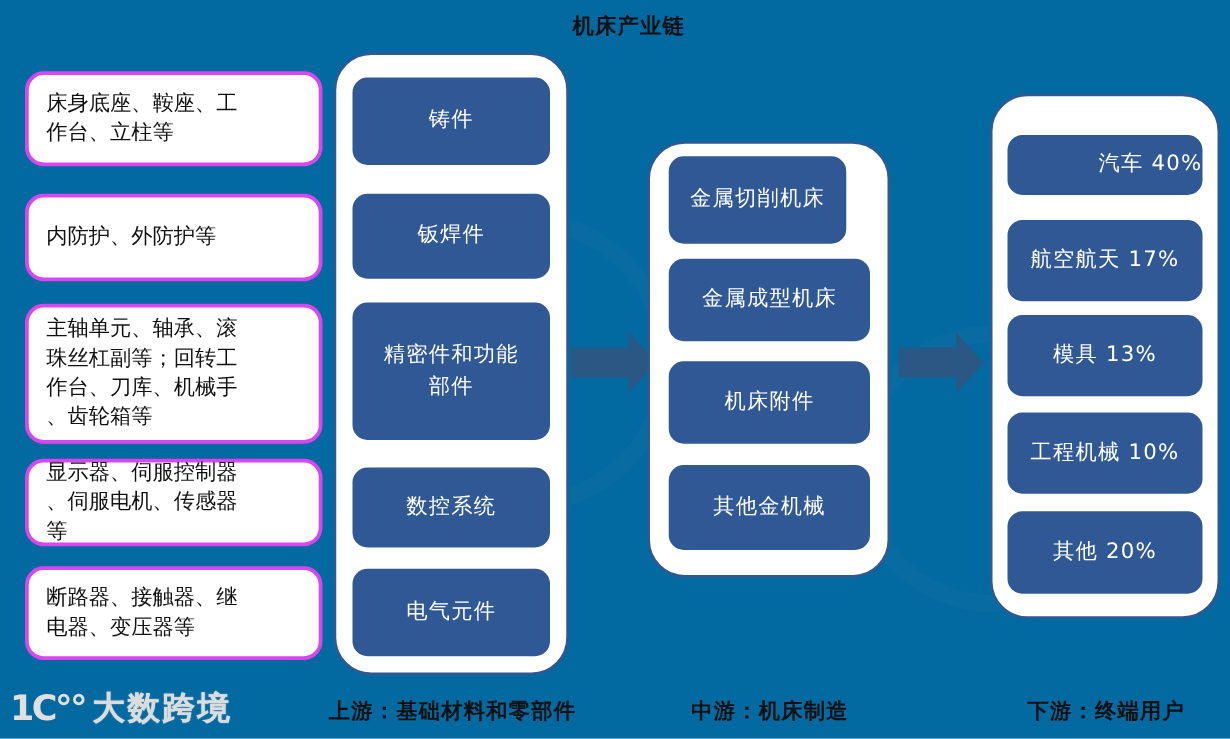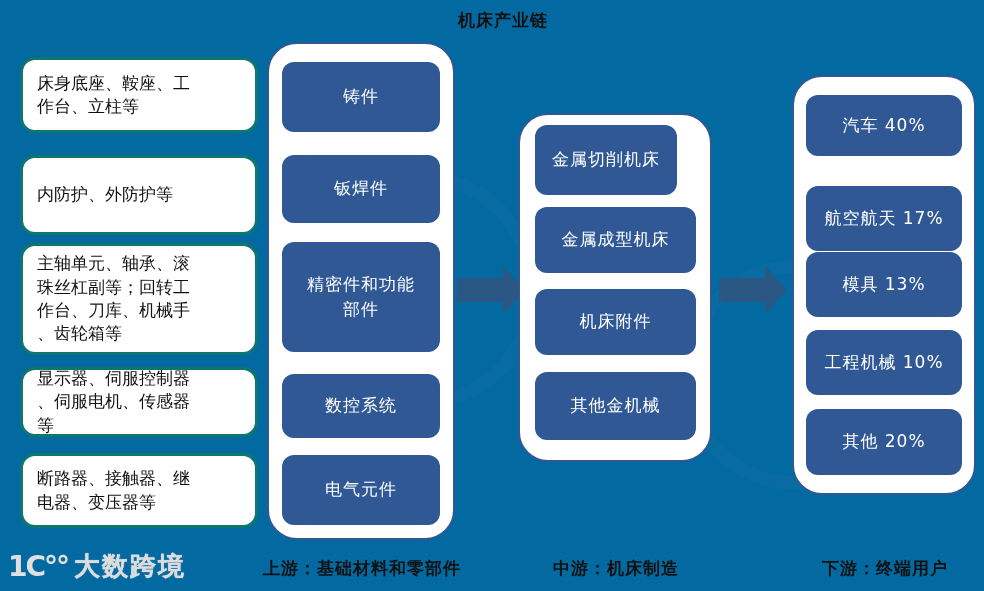--- a/index.html
+++ b/index.html
@@ -8,21 +8,21 @@
     position:relative;width:984px;height:591px;background:#0369a1;overflow:hidden;
     font-family:"DejaVu Sans","Liberation Sans",sans-serif;color:#111111;
   }
   .title{
     position:absolute;top:9px;left:0;right:0;text-align:center;padding-left:22px;
     font-size:17px;font-weight:bold;letter-spacing:1px;
   }
   
   .obox{
     position:absolute;left:20px;width:238px;background:#ffffff;
-    border:3px solid #0f766e;border-radius:15px;
+    border:3px solid #d946ef;border-radius:15px;
     display:flex;align-items:center;
     padding:4px 14px;font-size:17px;line-height:1.38;
     white-space:pre-line;overflow:visible;
   }
   
   .panel{
     position:absolute;background:#ffffff;border:2px solid #2f5894;border-radius:30px;
   }
   
   .bbox{
@@ -59,21 +59,21 @@
 
   <div class="title">机床产业链</div>
 
   <div class="ghost" style="left:300px;top:170px;width:240px;height:240px;"></div>
   <div class="ghost" style="left:680px;top:260px;width:230px;height:230px;"></div>
 
   <div class="obox" style="top:57px;height:76px;">
     <span>床身底座、鞍座、工
 作台、立柱等</span>
   </div>
-  <div class="obox" style="top:155px;height:80px;">
+  <div class="obox" style="top:155px;height:70px;">
     <span>内防护、外防护等</span>
   </div>
   <div class="obox" style="top:243px;height:112px;">
     <span>主轴单元、轴承、滚
 珠丝杠副等；回转工
 作台、刀库、机械手
 、齿轮箱等</span>
   </div>
   <div class="obox" style="top:367px;height:70px;">
     <span>显示器、伺服控制器
@@ -121,24 +121,24 @@
   <div class="bbox" style="left:535px;top:289px;width:161px;height:66px;">
     <span>机床附件</span>
   </div>
 
   <div class="arrow" style="left:719px;top:266px;">
     <div class="body"></div>
     <div class="head"></div>
   </div>
 
   <div class="panel" style="left:792px;top:75px;width:184px;height:420px;"></div>
-  <div class="bbox" style="left:806px;top:95px;width:156px;height:61px;">
+  <div class="bbox" style="left:806px;top:108px;width:156px;height:48px;justify-content:flex-end;">
     <span>汽车 40%</span>
   </div>
-  <div class="bbox" style="left:806px;top:186px;width:156px;height:65px;">
+  <div class="bbox" style="left:806px;top:176px;width:156px;height:65px;">
     <span>航空航天 17%</span>
   </div>
   <div class="bbox" style="left:806px;top:252px;width:156px;height:65px;">
     <span>模具 13%</span>
   </div>
   <div class="bbox" style="left:806px;top:330px;width:156px;height:65px;">
     <span>工程机械 10%</span>
   </div>
   <div class="bbox" style="left:806px;top:409px;width:156px;height:66px;">
     <span>其他 20%</span>

